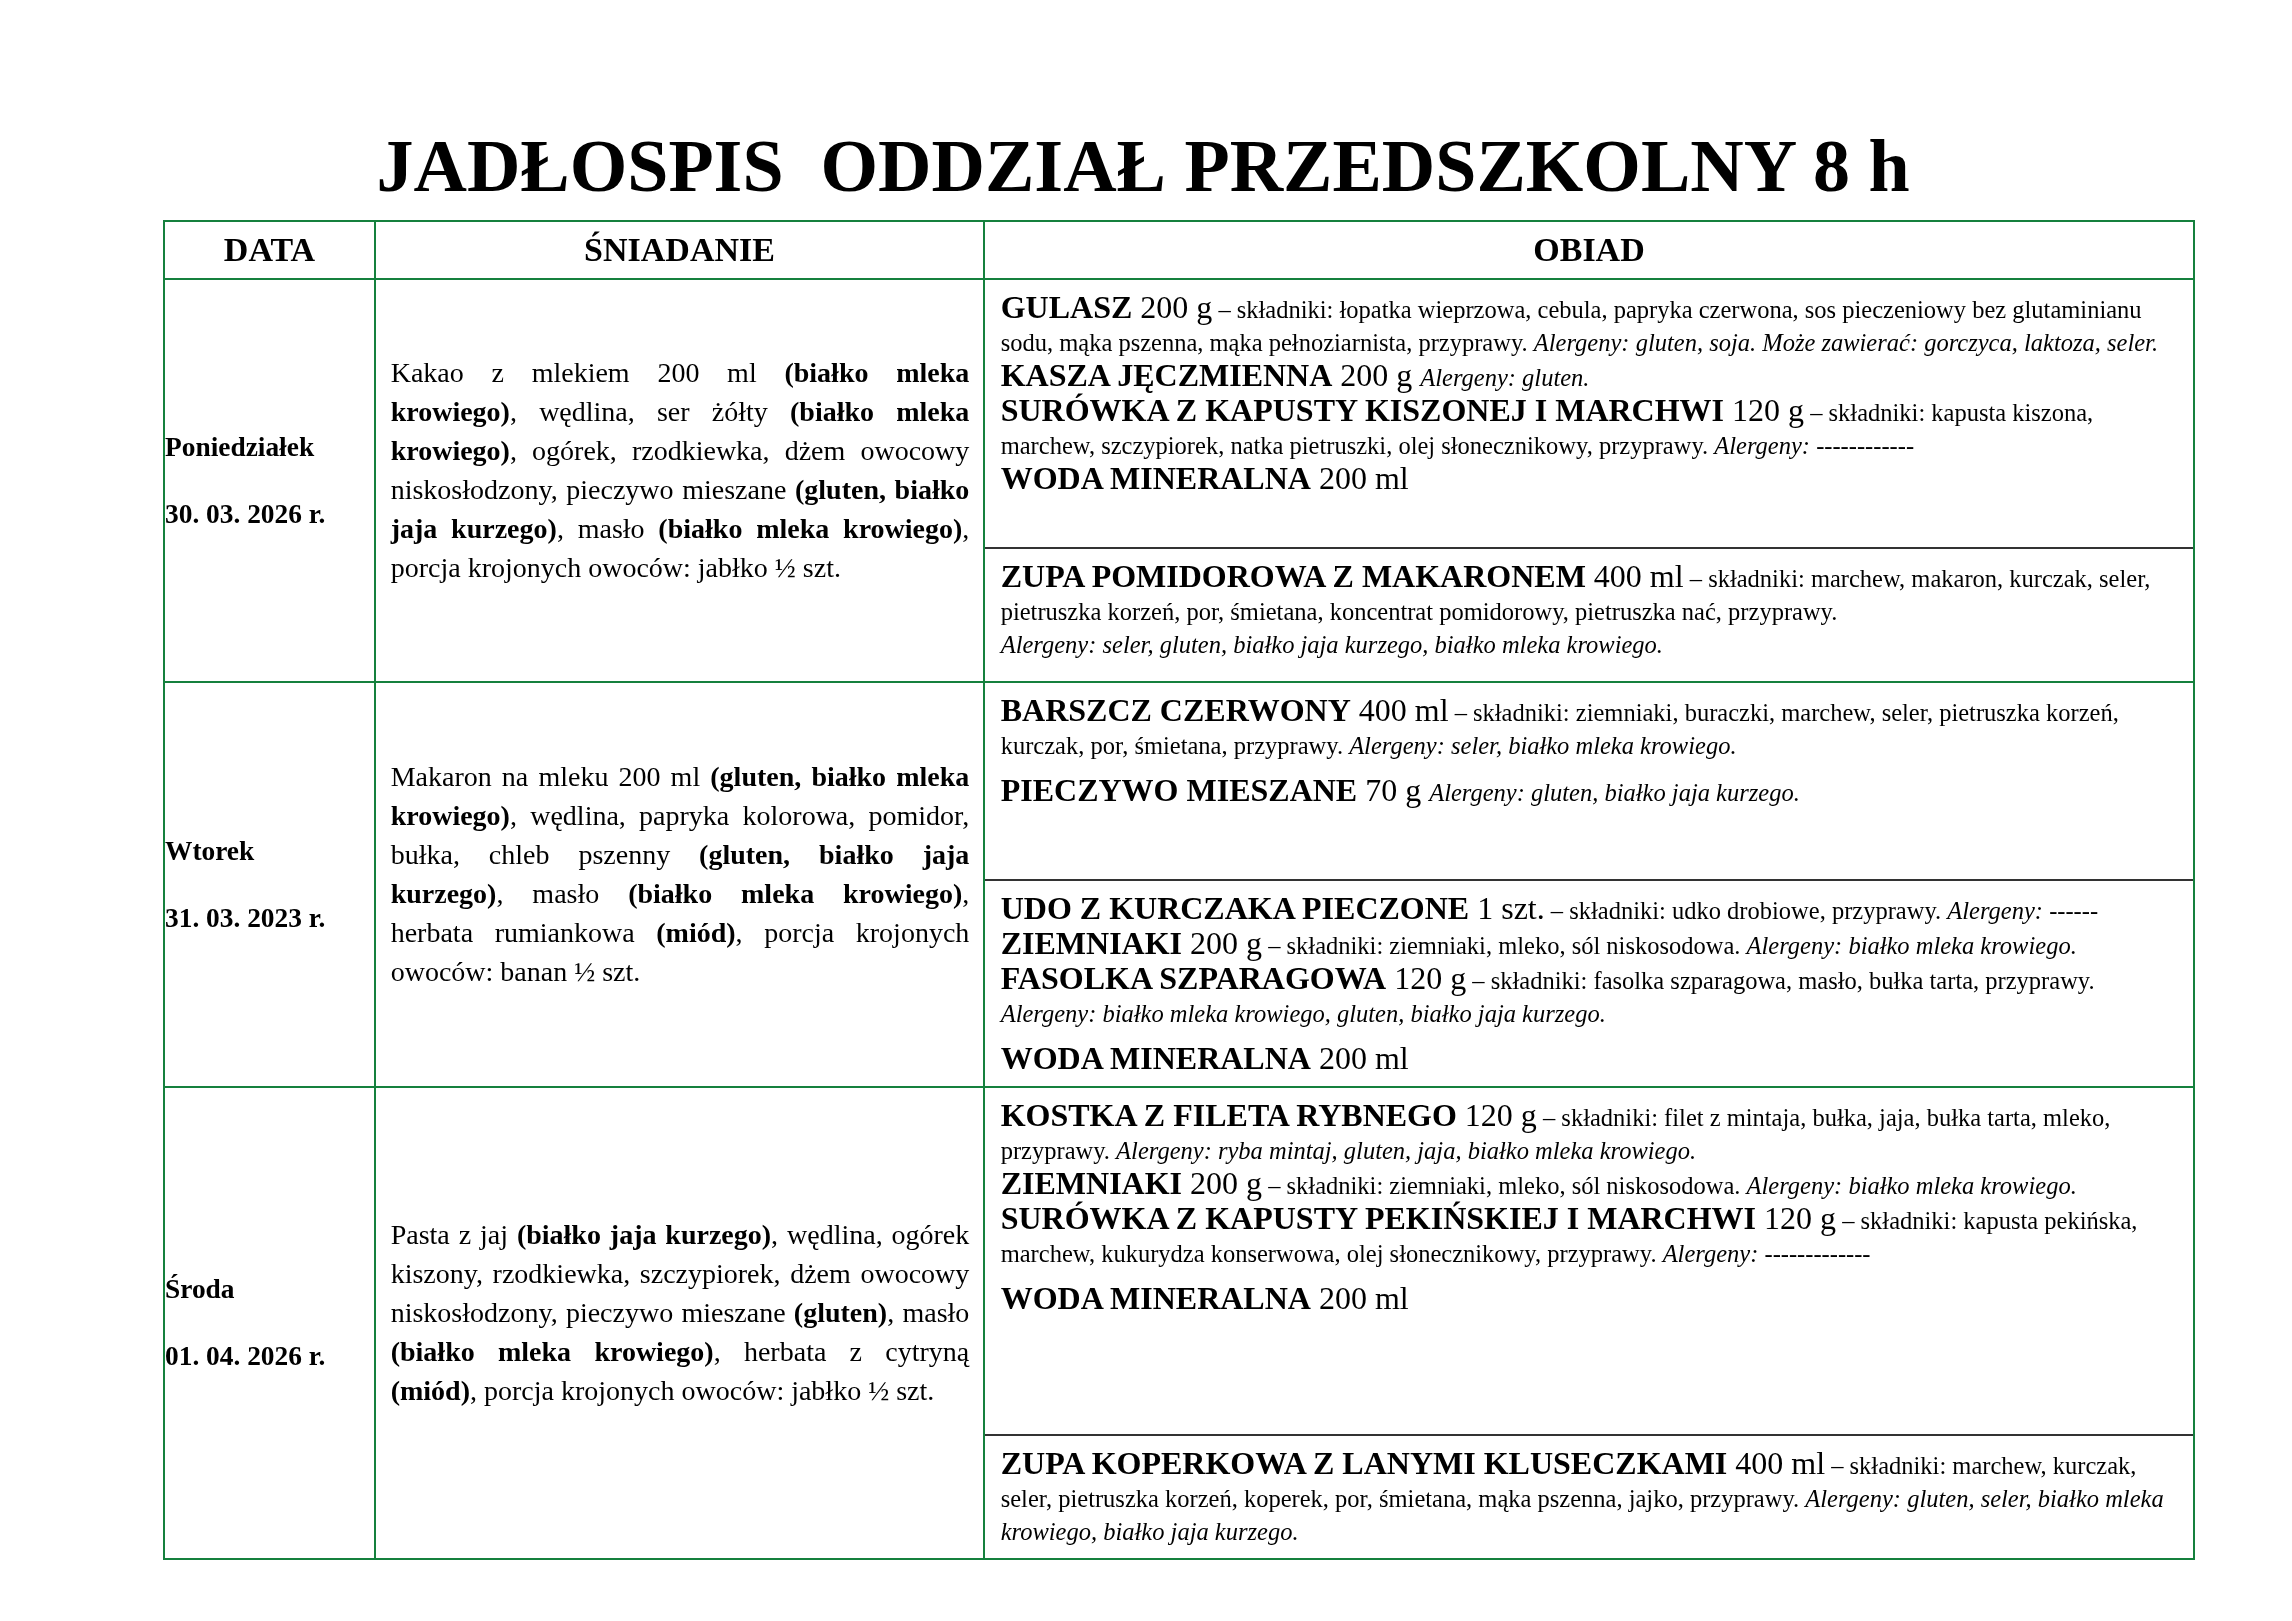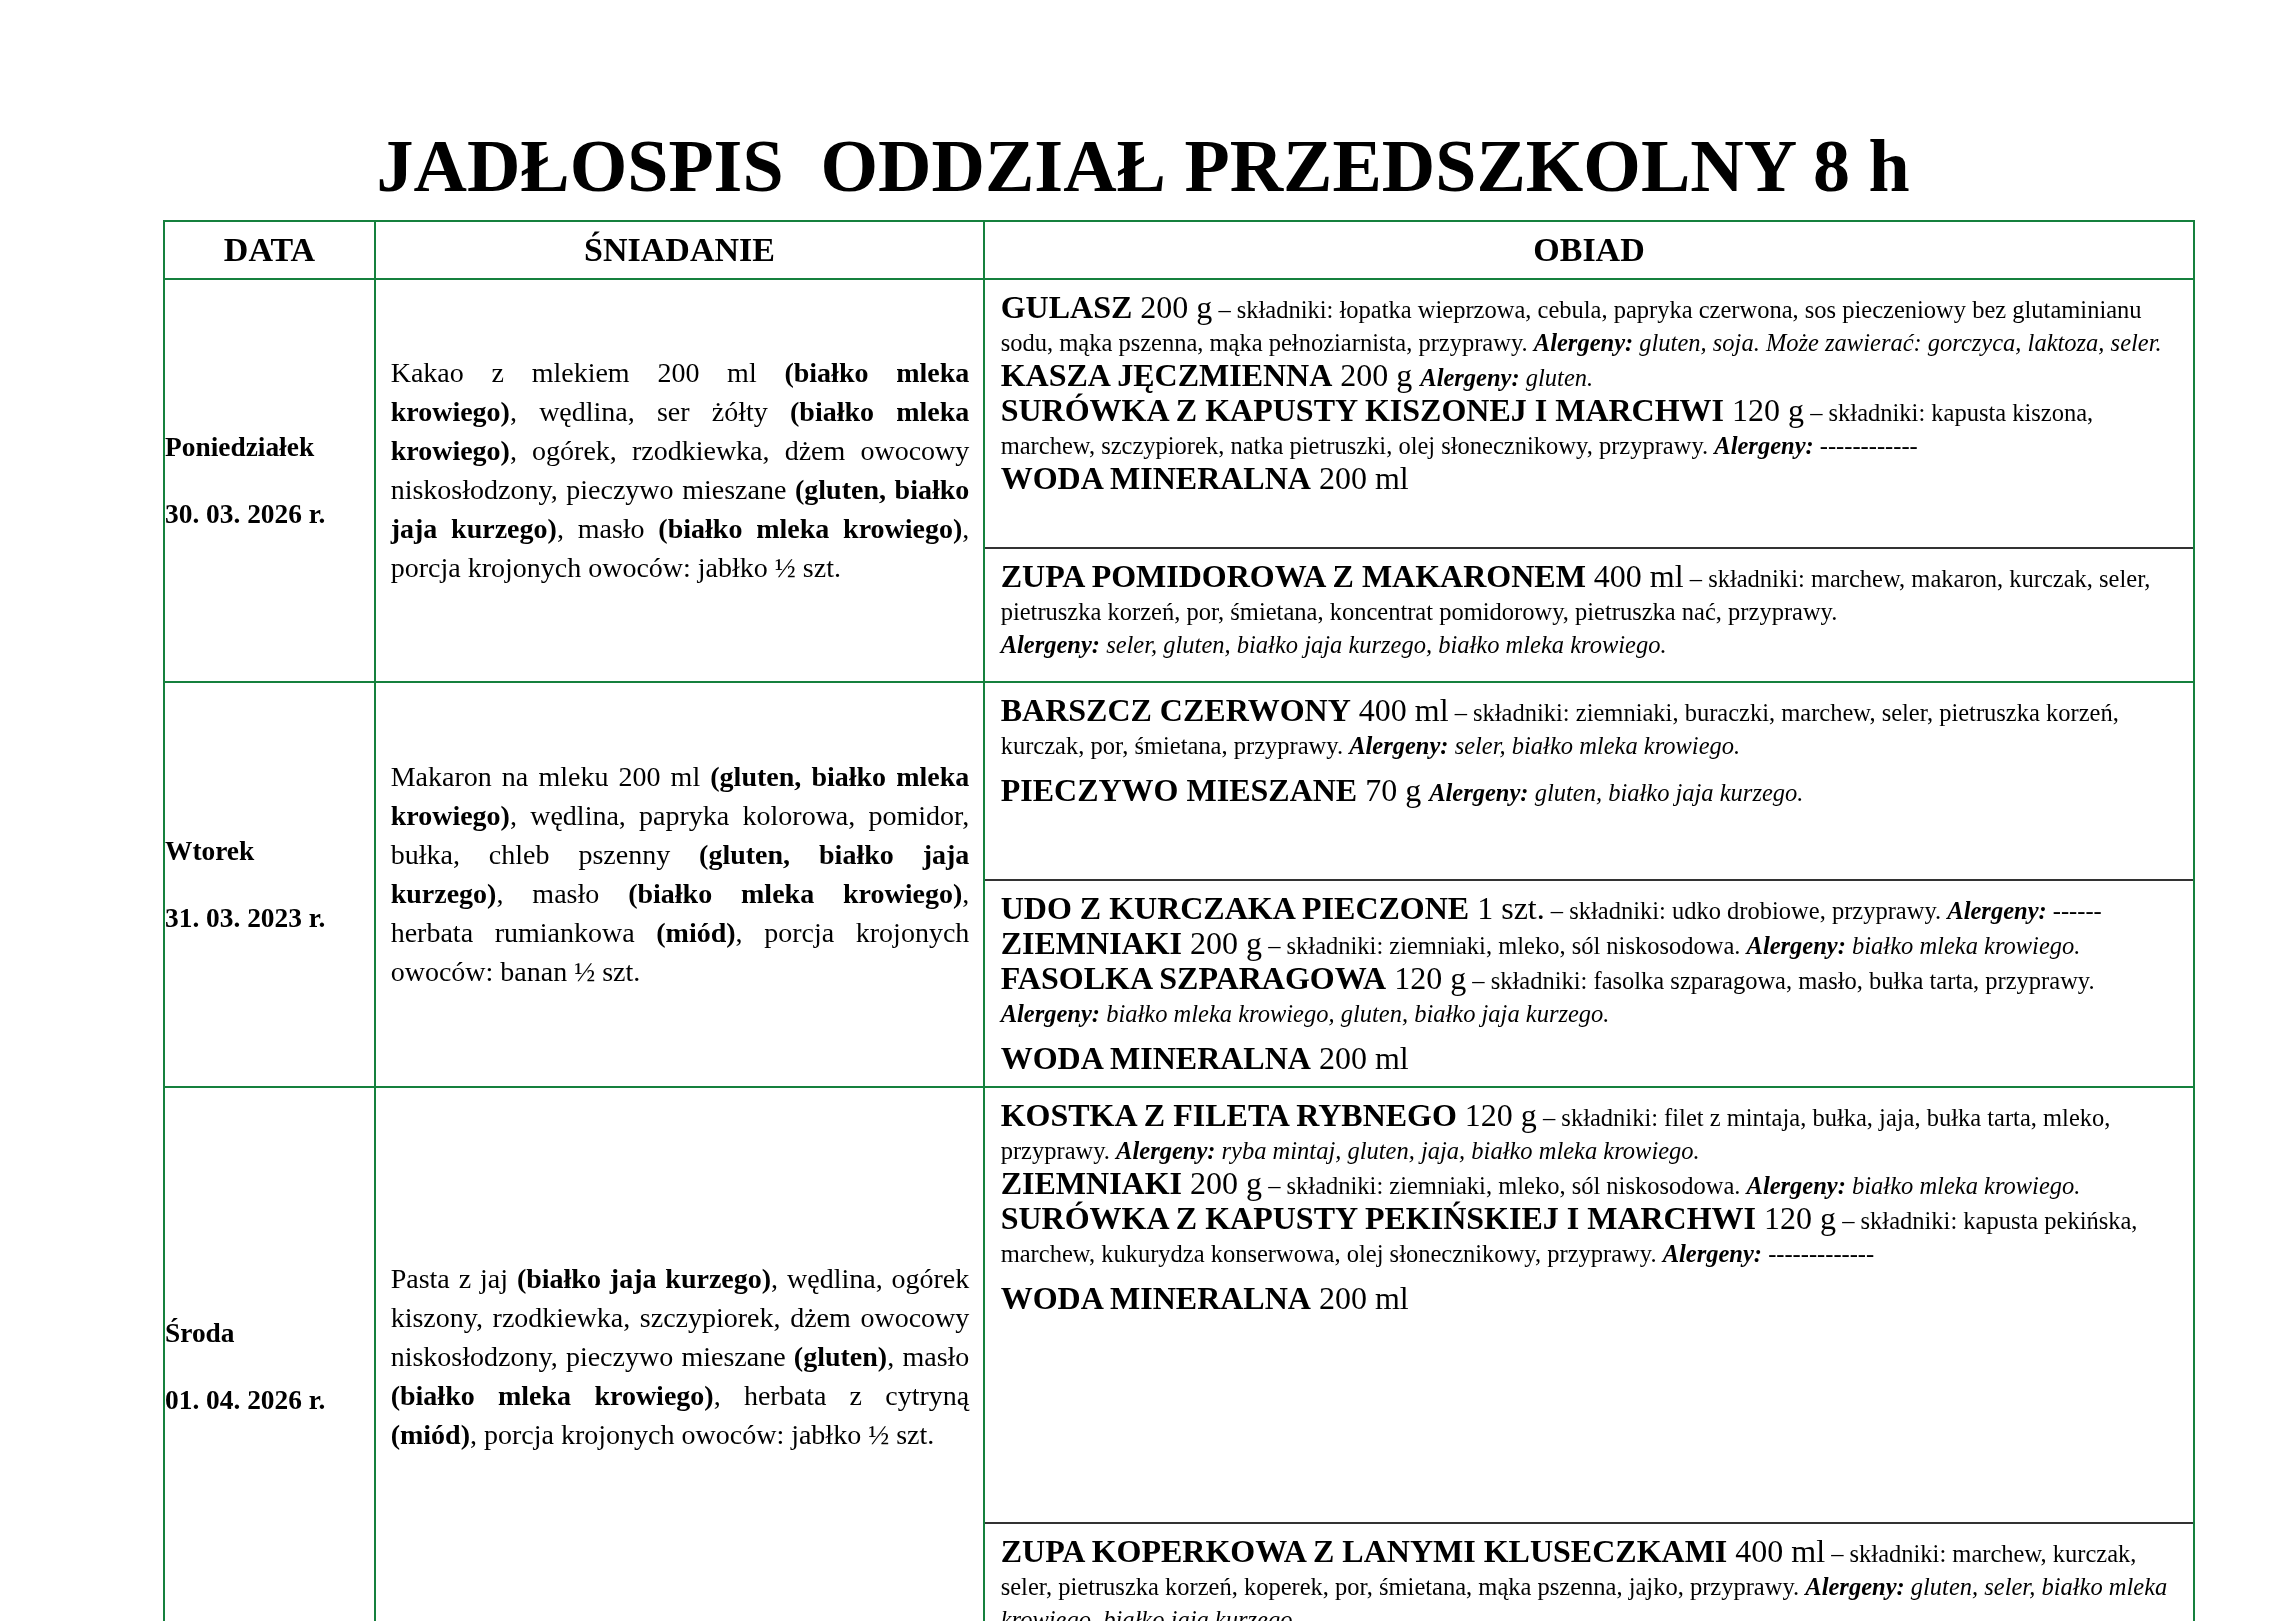--- a/index.html
+++ b/index.html
@@ -24,21 +24,21 @@
   col.c-bf { width: 609px; }
   col.c-ob { width: auto; }
   .date-cell { text-align: left; font-weight: bold; font-size: 27.4px; line-height: 67px; }
   .bf-cell {
     font-size: 28px; line-height: 39px; text-align: justify;
     padding: 0 13.7px 0 14.7px !important; vertical-align: middle;
   }
   .bf-cell .bfwrap { margin-top: -21.6px; }
   .b { font-weight: bold; }
   .i { font-style: italic; }
-  .bi { font-weight: bold; font-style: italic; }
+  .bi { font-weight: normal; font-style: italic; }
   .ob-cell { padding: 0 !important; vertical-align: top !important; }
   .ob-block { padding: 10.8px 13.7px 9.8px 15.7px; box-sizing: border-box; }
   .ob-block + .ob-block { border-top: 2px solid #333; }
   .ob-block p { margin: 0; font-size: 24.5px; line-height: 33px; }
   .ob-block p .lead { font-size: 32px; }
   .ob-block p.gap { margin-top: 11.8px; }
 </style>
 </head>
 <body>
 
@@ -103,21 +103,21 @@
     </tr>
     <tr class="day-row" style="height:422px">
       <td class="date-cell">
         <div>Środa</div>
         <div>01. 04. 2026 r.</div>
       </td>
       <td class="bf-cell">
           <div class="bfwrap"><span>Pasta z jaj </span><span class="b">(białko jaja kurzego)</span><span>, wędlina, ogórek kiszony, rzodkiewka, szczypiorek, dżem owocowy niskosłodzony, pieczywo mieszane </span><span class="b">(gluten)</span><span>,  masło </span><span class="b">(białko mleka krowiego)</span><span>, herbata z cytryną </span><span class="b">(miód)</span><span>, porcja krojonych owoców: jabłko ½ szt.</span></div>
         </td>
       <td class="ob-cell">
-          <div class="ob-block" style="height: 434px;">
+          <div class="ob-block" style="height: 346px;">
             <p><span class="b lead">KOSTKA Z FILETA RYBNEGO</span><span class="lead"> 120 g</span><span> – składniki: filet z mintaja, bułka, jaja, bułka tarta, mleko, przyprawy. </span><span class="bi">Alergeny:</span><span class="i"> ryba mintaj, gluten,  jaja, białko mleka krowiego.</span></p>
             <p><span class="b lead">ZIEMNIAKI</span><span class="lead">  200 g</span><span> – składniki: ziemniaki, mleko, sól niskosodowa. </span><span class="bi">Alergeny:</span><span class="i"> białko mleka krowiego.</span></p>
             <p><span class="b lead">SURÓWKA Z KAPUSTY PEKIŃSKIEJ I MARCHWI</span><span class="lead"> 120 g</span><span> – składniki: kapusta pekińska, marchew, kukurydza konserwowa, olej słonecznikowy, przyprawy. </span><span class="bi">Alergeny:</span><span> -------------</span></p>
             <p class="gap"><span class="b lead">WODA MINERALNA</span><span class="lead"> 200 ml</span></p>
           </div>
           <div class="ob-block">
             <p><span class="b lead">ZUPA KOPERKOWA Z LANYMI KLUSECZKAMI</span><span class="lead"> 400 ml</span><span> – składniki: marchew, kurczak, seler, pietruszka korzeń, koperek, por, śmietana, mąka pszenna, jajko, przyprawy. </span><span class="bi">Alergeny:</span><span class="i"> gluten, seler, białko mleka krowiego, białko jaja kurzego.</span></p>
           </div>
         </td>
     </tr>

